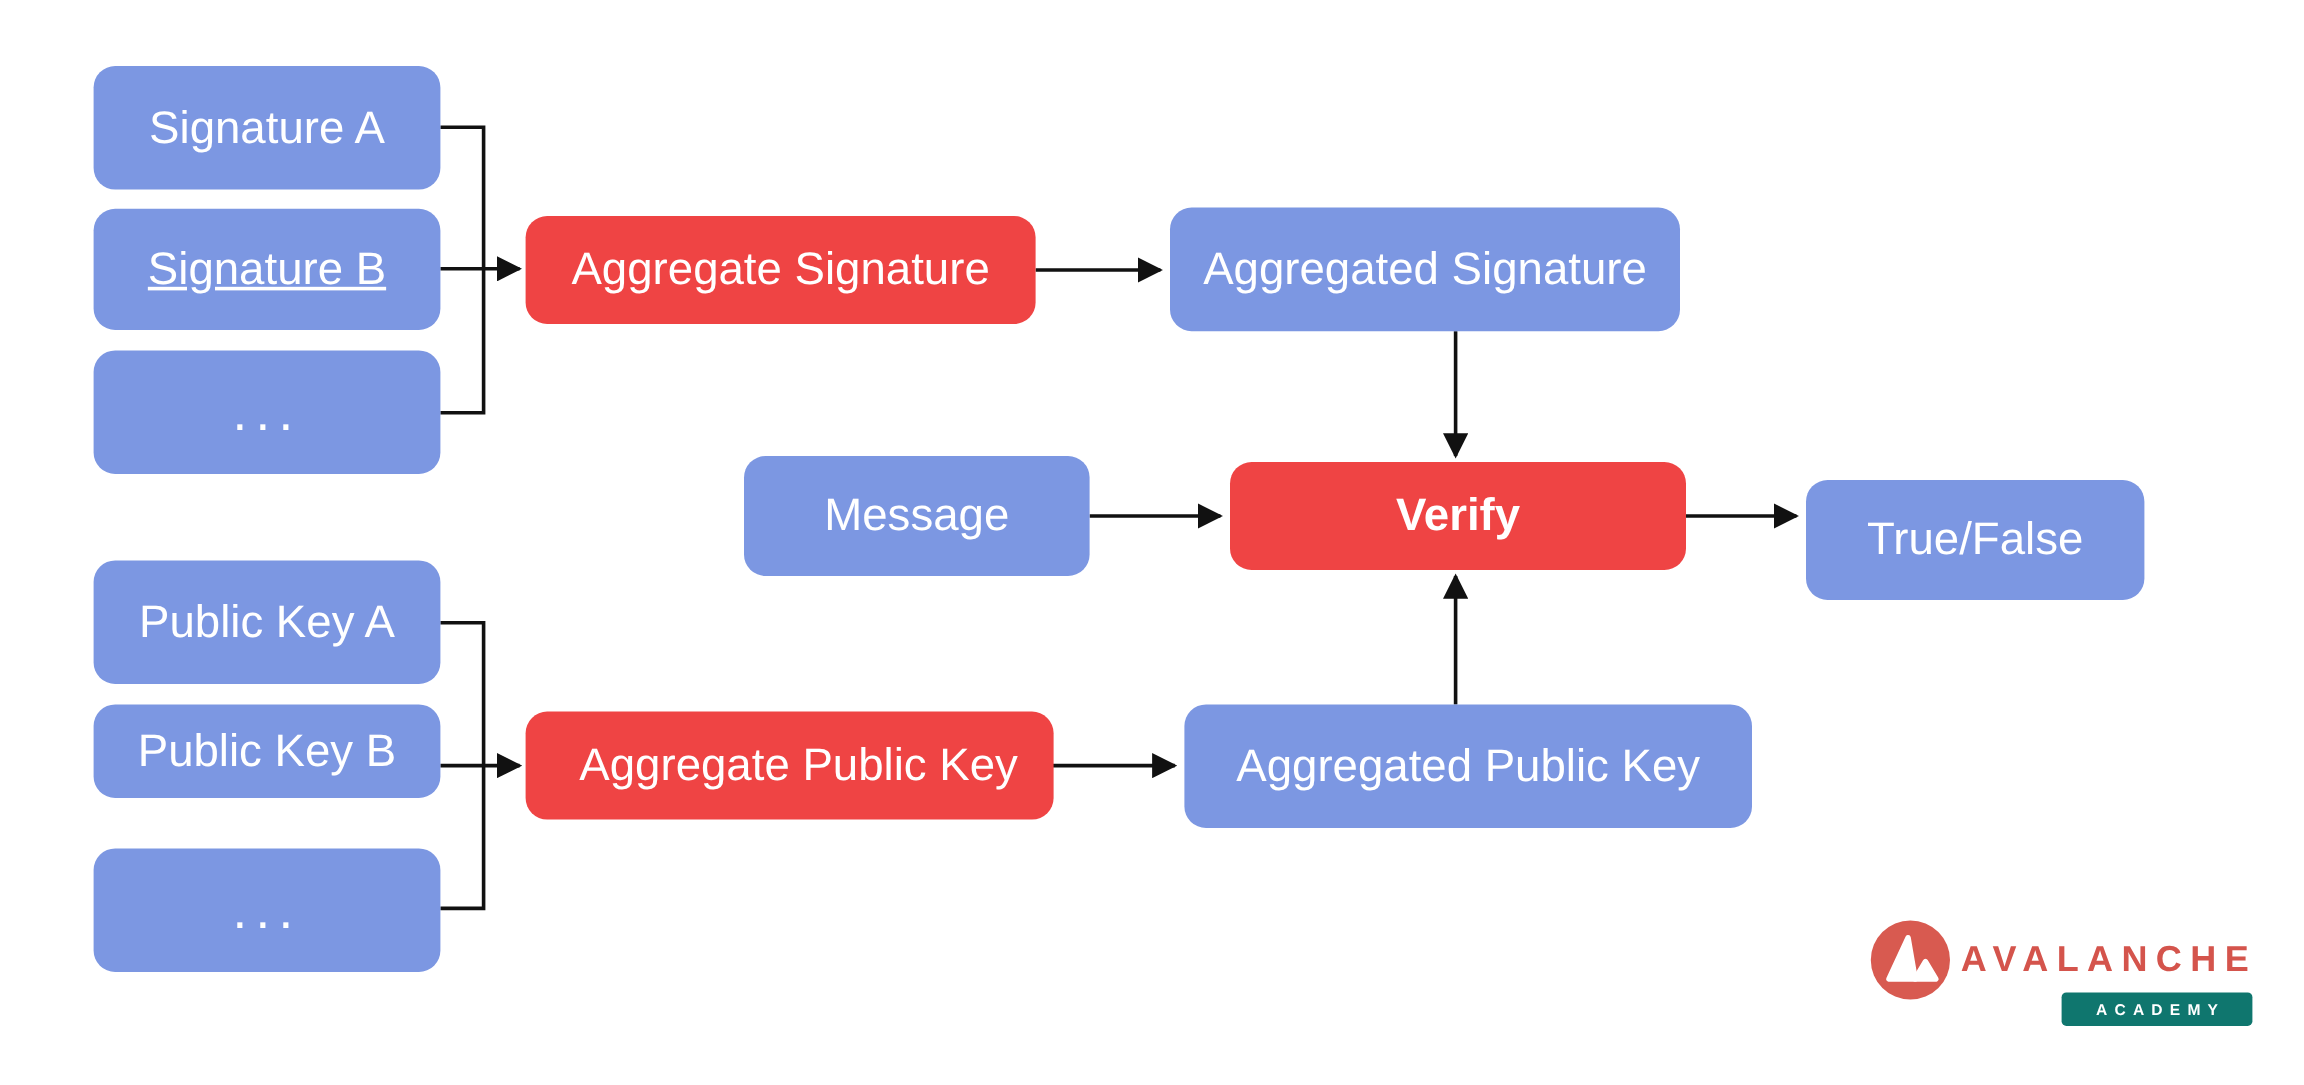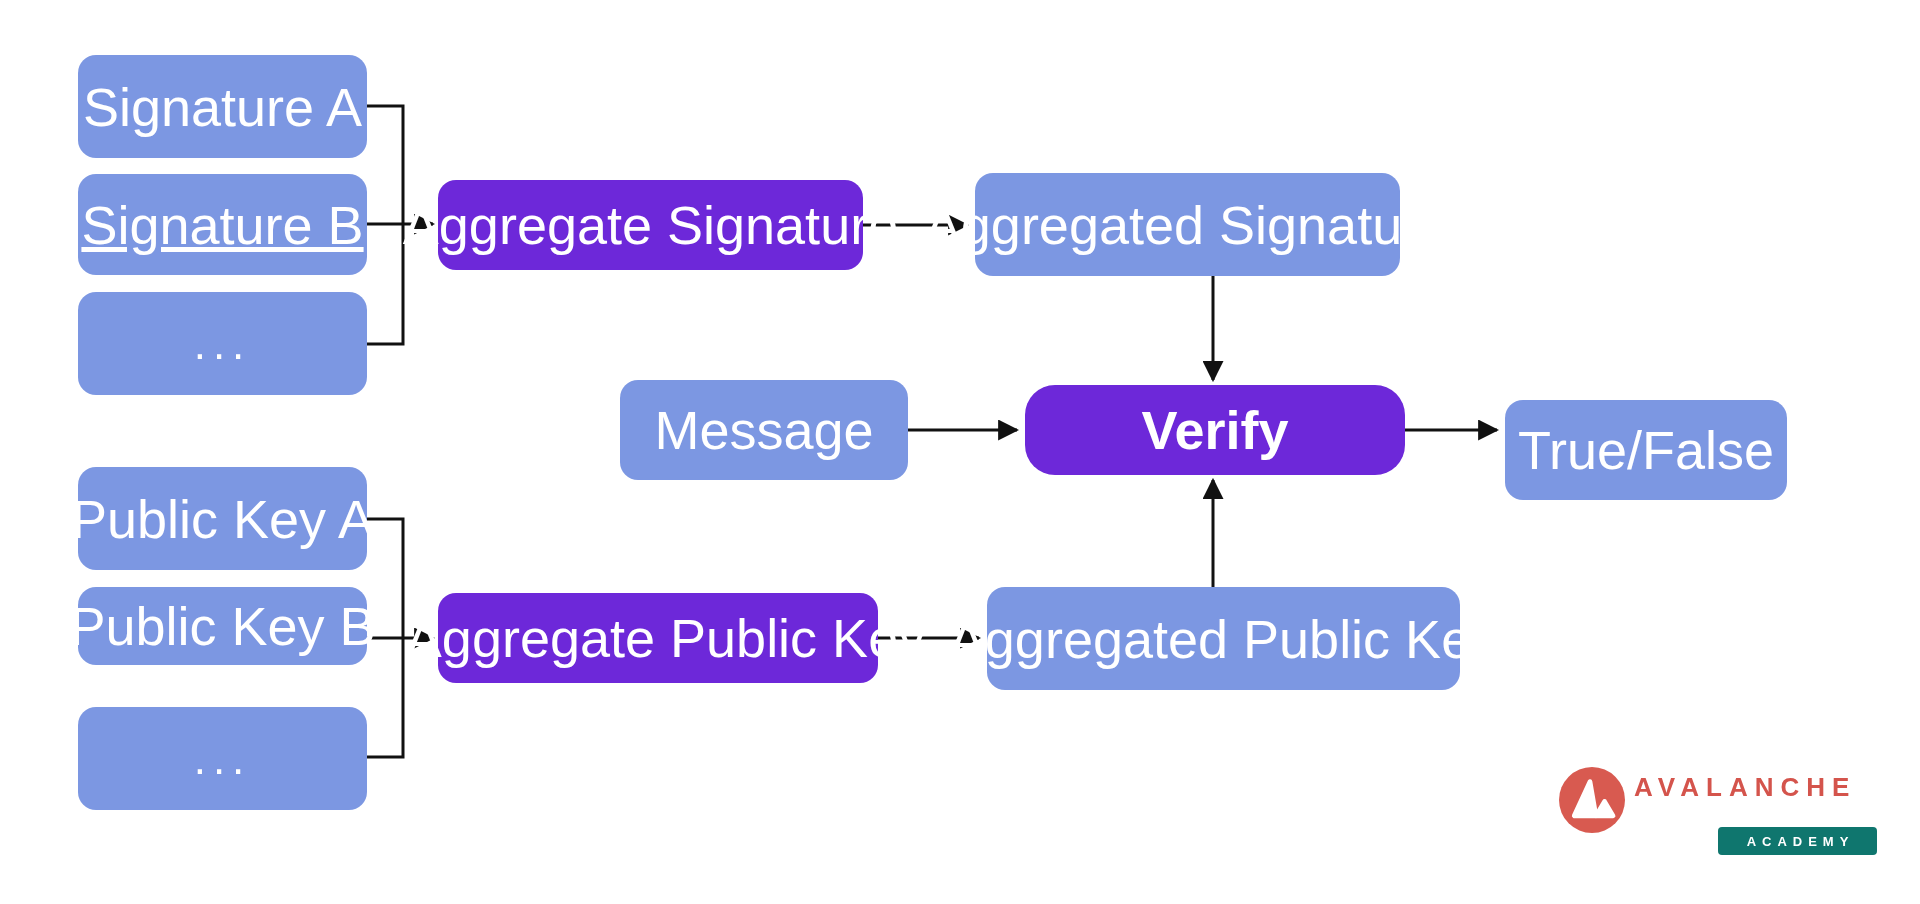--- a/index.html
+++ b/index.html
@@ -10,45 +10,45 @@
     background: #ffffff;
     font-family: "Liberation Sans", sans-serif;
     overflow: hidden;
   }
   .node {
     position: absolute;
     display: flex;
     align-items: center;
     justify-content: center;
     color: #ffffff;
-    font-size: 54px;
+    font-size: 38px;
     line-height: 1;
     border-radius: 18px;
     white-space: nowrap;
   }
   .node--blue { background: #7C97E2; }
-  .node--red  { background: #6d28d9; }
-  .node--bold { font-weight: bold; border-radius: 30px; }
+  .node--red  { background: #ef4444; }
+  .node--bold { font-weight: bold; }
   .node--dots { letter-spacing: 7px; font-size: 44px; }
   .connector-layer {
     position: absolute;
     left: 0; top: 0;
     pointer-events: none;
   }
   
   .logo { position: absolute; left: 1556px; top: 764px; width: 340px; height: 100px; }
   .logo-circle {
     position: absolute; left: 3px; top: 3px;
     width: 66px; height: 66px;
     border-radius: 50%;
     background: #D85A50;
   }
   .logo-wordmark {
-    position: absolute; left: 78px; top: 8px;
-    font-size: 26px;
+    position: absolute; left: 78px; top: 19px;
+    font-size: 30px;
     font-weight: bold;
     letter-spacing: 7px;
     color: #D4544C;
     white-space: nowrap;
   }
   .logo-badge {
     position: absolute; left: 162px; top: 63px;
     width: 159px; height: 28px;
     background: #0f766e;
     border-radius: 4px;

